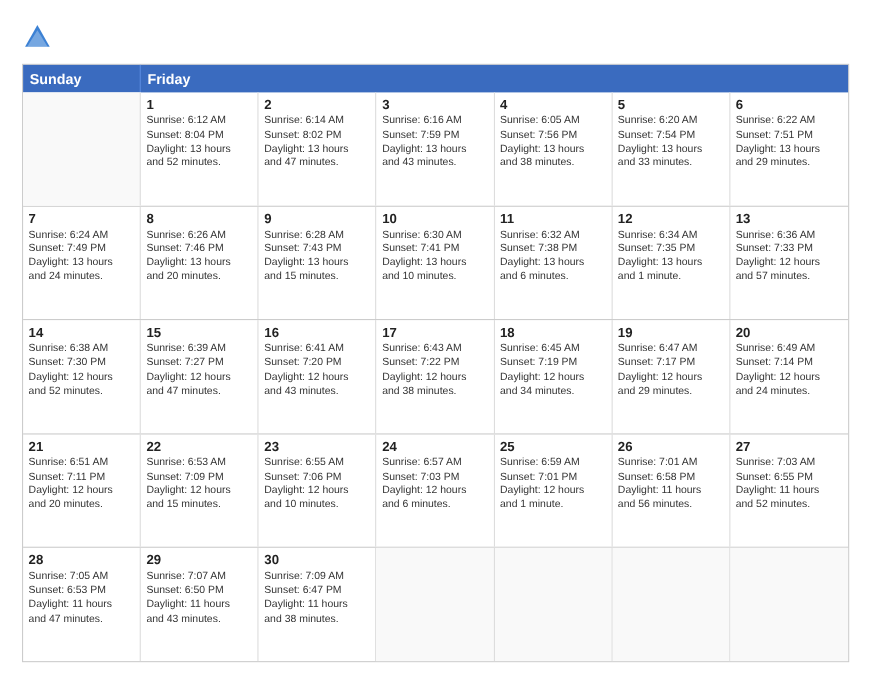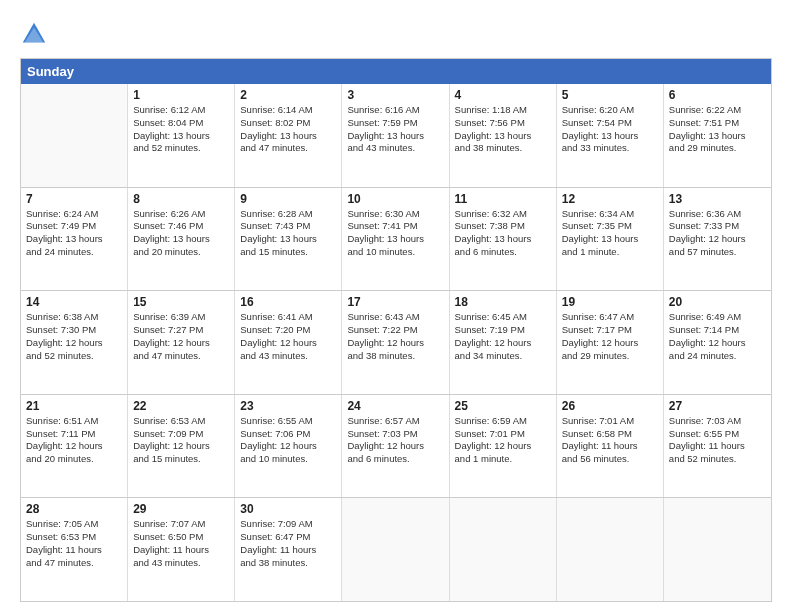--- a/index.html
+++ b/index.html
@@ -124,20 +124,21 @@
     </div>
     <div class="title-block">
       <h1></h1>
       <h2></h2>
     </div>
   </div>
 
   <div class="calendar">
     <div class="cal-header-row" id="cal-header">
         <div class="cal-header-cell">Sunday</div>
+        <div class="cal-header-cell">Friday</div>
       </div>
     <div class="cal-body" id="cal-body">
         <div class="cal-week">
           <div class="cal-cell empty"></div>
           <div class="cal-cell">
             <span class="day-num">1</span>
             <span class="cell-line">Sunrise: 6:12 AM</span>
             <span class="cell-line">Sunset: 8:04 PM</span>
             <span class="cell-line">Daylight: 13 hours</span>
             <span class="cell-line">and 52 minutes.</span>
@@ -151,21 +152,21 @@
           </div>
           <div class="cal-cell">
             <span class="day-num">3</span>
             <span class="cell-line">Sunrise: 6:16 AM</span>
             <span class="cell-line">Sunset: 7:59 PM</span>
             <span class="cell-line">Daylight: 13 hours</span>
             <span class="cell-line">and 43 minutes.</span>
           </div>
           <div class="cal-cell">
             <span class="day-num">4</span>
-            <span class="cell-line">Sunrise: 1:18 AM</span>
+            <span class="cell-line">Sunrise: 6:05 AM</span>
             <span class="cell-line">Sunset: 7:56 PM</span>
             <span class="cell-line">Daylight: 13 hours</span>
             <span class="cell-line">and 38 minutes.</span>
           </div>
           <div class="cal-cell">
             <span class="day-num">5</span>
             <span class="cell-line">Sunrise: 6:20 AM</span>
             <span class="cell-line">Sunset: 7:54 PM</span>
             <span class="cell-line">Daylight: 13 hours</span>
             <span class="cell-line">and 33 minutes.</span>

